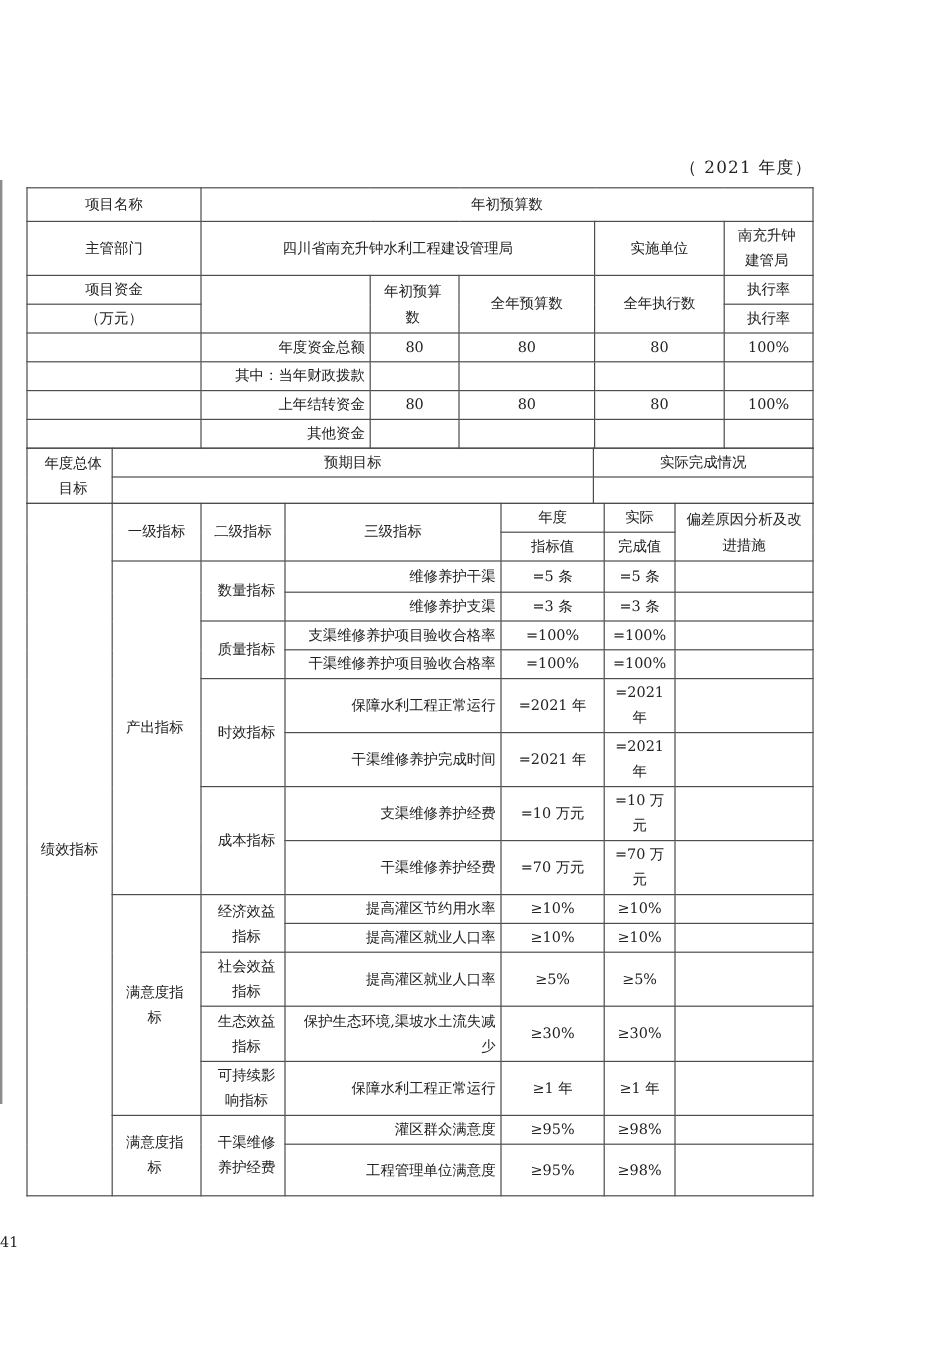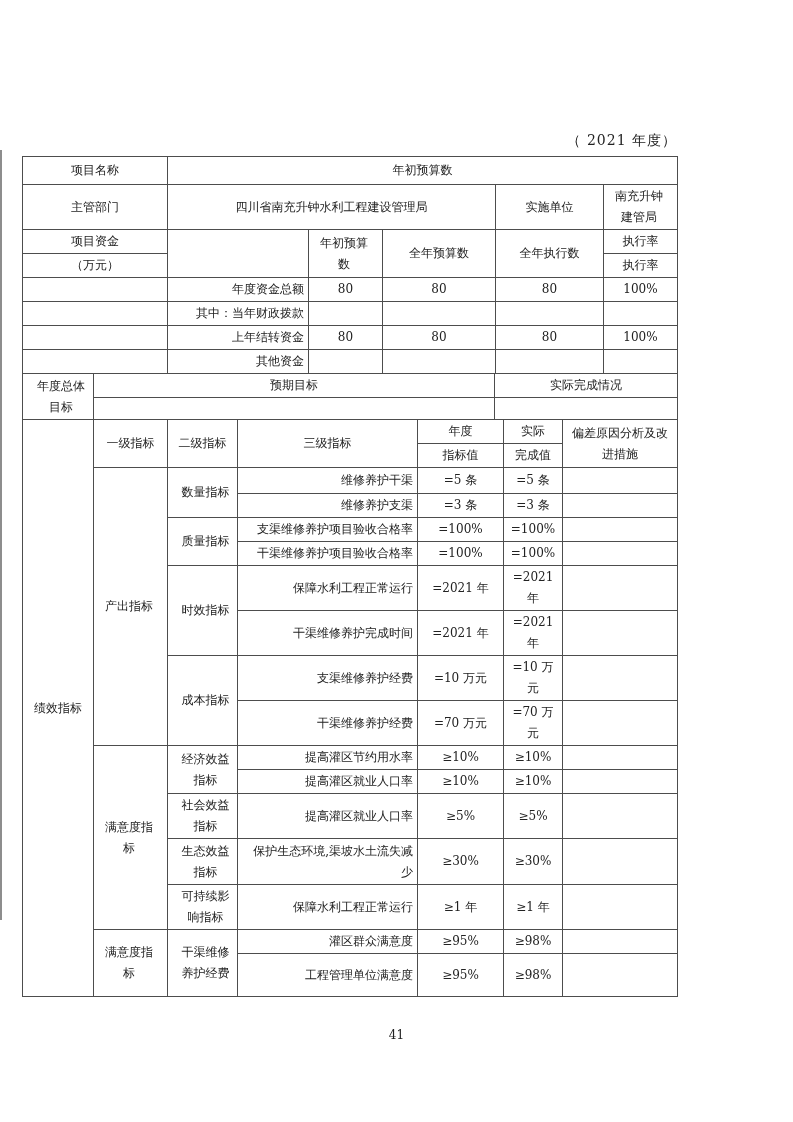--- a/index.html
+++ b/index.html
@@ -22,21 +22,21 @@
   .c { text-align:center; }
   .l { text-align:right; padding-left:9px; }
   .w10 { padding-left:10px; }
   .w11 { padding-left:11px; padding-right:14px; }
   .i1 { padding-left:5px; }
   .i2 { padding-left:16px; }
   .i3 { padding-left:50px; }
   .h21{height:21px} .h22{height:22px} .h23{height:23px} .h26{height:26px}
   .h28{height:28px} .h34{height:34px} .h37{height:37px} .h40{height:40px}
   .h43{height:43px} .h46{height:46px}
-  .page-number { position:absolute; left:0; top:1028px; width:793px; text-align:center; font-size:12px; }
+  .page-number { position:absolute; left:0; top:1028px; width:793px; font-size:12px; }
 </style>
 </head>
 <body>
 
 <div class="scan-edge"></div>
 
 <div class="sheet">
 
   <div class="doc-subtitle">（  2021 年度）</div>
 

